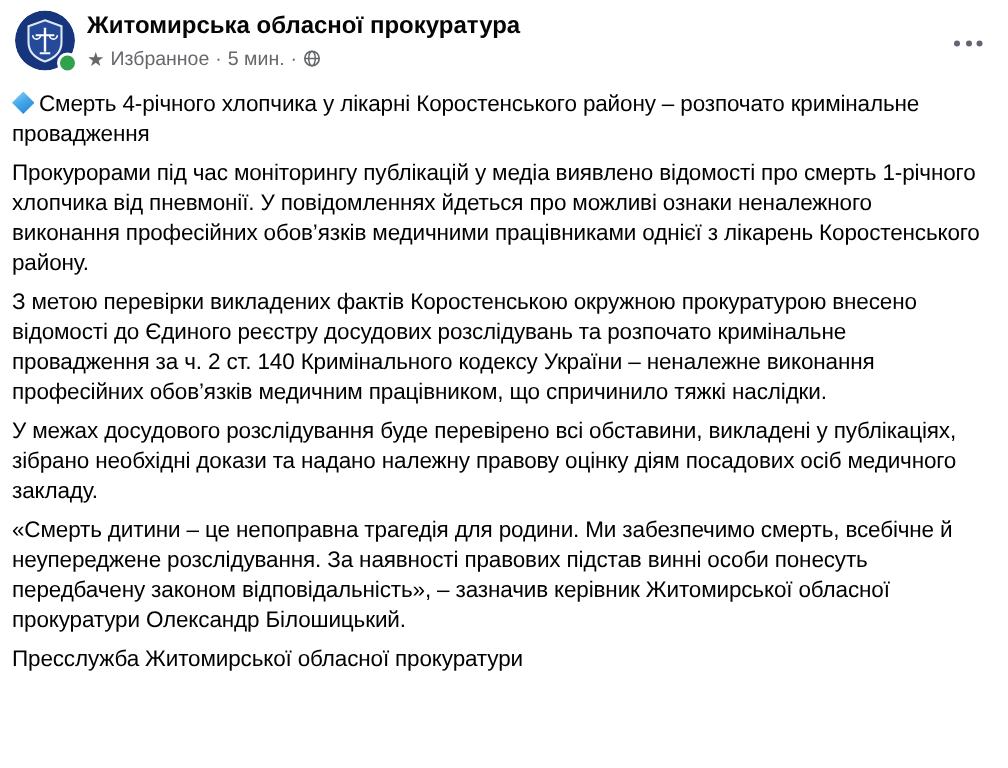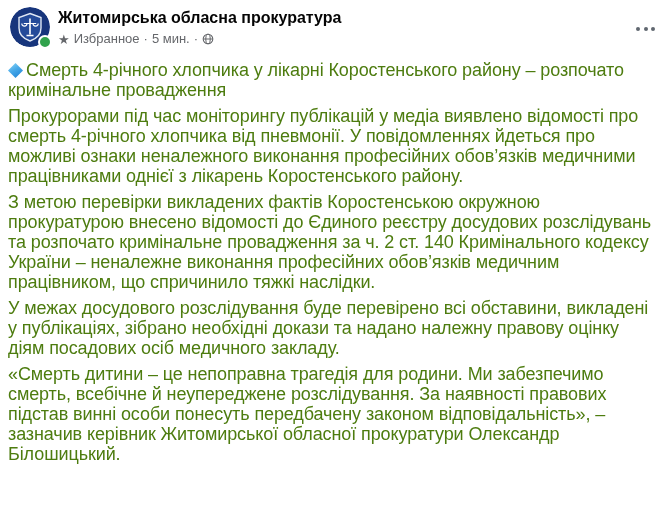--- a/index.html
+++ b/index.html
@@ -64,23 +64,23 @@
   }
   .more-btn .dot {
     width: 4px; height: 4px;
     border-radius: 50%;
     background: #606770;
   }
   
   .body { margin-top: 13px; }
   .body p {
     margin: 0 0 6px 0;
-    font-size: 18px;
+    font-size: 15px;
     line-height: 20px;
-    color: #4d7c0f;
+    color: #000000;
     letter-spacing: -0.1px;
   }
   .diamond {
     display: inline-block;
     width: 15px; height: 15px;
     margin: 0 3px 0 0;
     vertical-align: -2px;
     clip-path: polygon(50% 0, 100% 50%, 50% 100%, 0 50%);
     background: linear-gradient(150deg, #8ed8f8 0%, #47a9e8 45%, #1b7fd4 100%);
   }
@@ -99,21 +99,21 @@
         <line x1="20" y1="11.5" x2="20" y2="27.5" stroke="#ffffff" stroke-width="1.6"></line>
         <line x1="13.8" y1="16.5" x2="26.2" y2="16.5" stroke="#ffffff" stroke-width="1.2"></line>
         <path d="M11.8 16.5 a2.6 2.6 0 0 0 5.2 0" fill="none" stroke="#ffffff" stroke-width="1.1"></path>
         <path d="M23 16.5 a2.6 2.6 0 0 0 5.2 0" fill="none" stroke="#ffffff" stroke-width="1.1"></path>
         <line x1="16.5" y1="28.5" x2="23.5" y2="28.5" stroke="#ffffff" stroke-width="1.3"></line>
       </svg>
       <span class="presence-dot"></span>
     </div>
 
     <div class="head-col">
-      <div class="author-name">Житомирська обласна прокуратура</div>
+      <div class="author-name">Житомирська обласної прокуратура</div>
       <div class="meta-row">
         <span class="star-glyph">★</span>
         <span>Избранное</span>
         <span class="meta-sep">·</span>
         <span class="timestamp">5 мин.</span>
         <span class="meta-sep">·</span>
         <span class="globe-icon">
           <svg width="12" height="12" viewBox="0 0 12 12">
             <circle cx="6" cy="6" r="4.8" fill="none" stroke="#65676b" stroke-width="1.1"></circle>
             <line x1="1.2" y1="6" x2="10.8" y2="6" stroke="#65676b" stroke-width="1.0"></line>
@@ -125,19 +125,20 @@
   </div>
 
   <div class="more-btn">
     <span class="dot"></span>
     <span class="dot"></span>
     <span class="dot"></span>
   </div>
 
   <div class="body">
     <p><span class="diamond"></span><span>Смерть 4-річного хлопчика у лікарні Коростенського району – розпочато кримінальне провадження</span></p>
-    <p>Прокурорами під час моніторингу публікацій у медіа виявлено відомості про смерть 4-річного хлопчика від пневмонії. У повідомленнях йдеться про можливі ознаки неналежного виконання професійних обов’язків медичними працівниками однієї з лікарень Коростенського району.</p>
+    <p>Прокурорами під час моніторингу публікацій у медіа виявлено відомості про смерть 1-річного хлопчика від пневмонії. У повідомленнях йдеться про можливі ознаки неналежного виконання професійних обов’язків медичними працівниками однієї з лікарень Коростенського району.</p>
     <p>З метою перевірки викладених фактів Коростенською окружною прокуратурою внесено відомості до Єдиного реєстру досудових розслідувань та розпочато кримінальне провадження за ч. 2 ст. 140 Кримінального кодексу України – неналежне виконання професійних обов’язків медичним працівником, що спричинило тяжкі наслідки.</p>
     <p>У межах досудового розслідування буде перевірено всі обставини, викладені у публікаціях, зібрано необхідні докази та надано належну правову оцінку діям посадових осіб медичного закладу.</p>
     <p>«Смерть дитини – це непоправна трагедія для родини. Ми забезпечимо смерть, всебічне й неупереджене розслідування. За наявності правових підстав винні особи понесуть передбачену законом відповідальність», – зазначив керівник Житомирської обласної прокуратури Олександр Білошицький.</p>
+    <p>Пресслужба Житомирської обласної прокуратури</p>
   </div>
 
 </div>
 
 </body></html>

